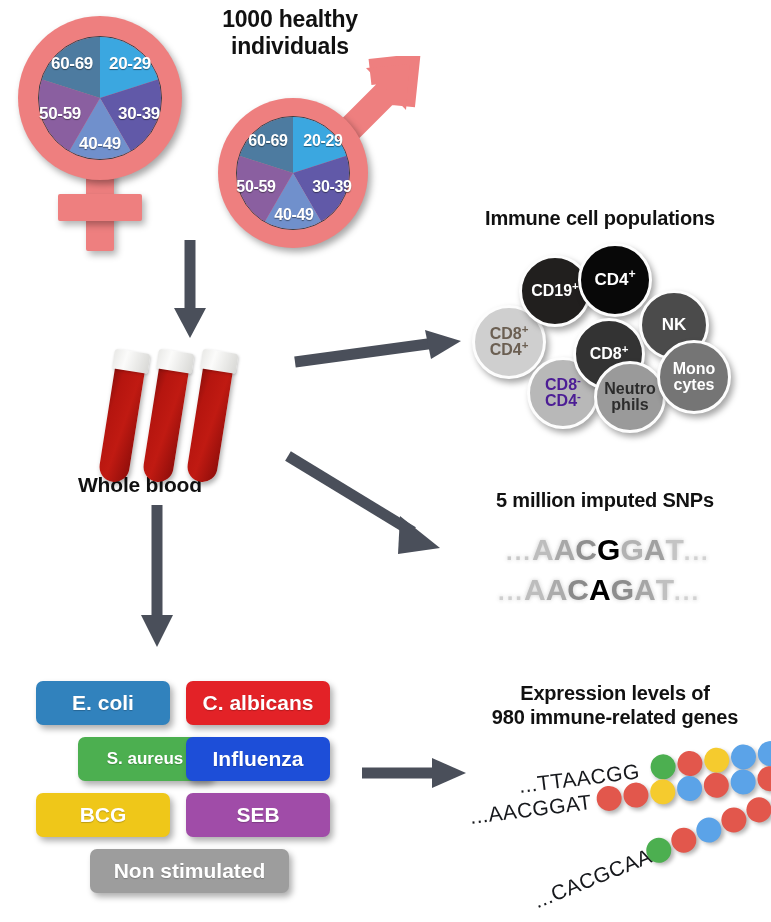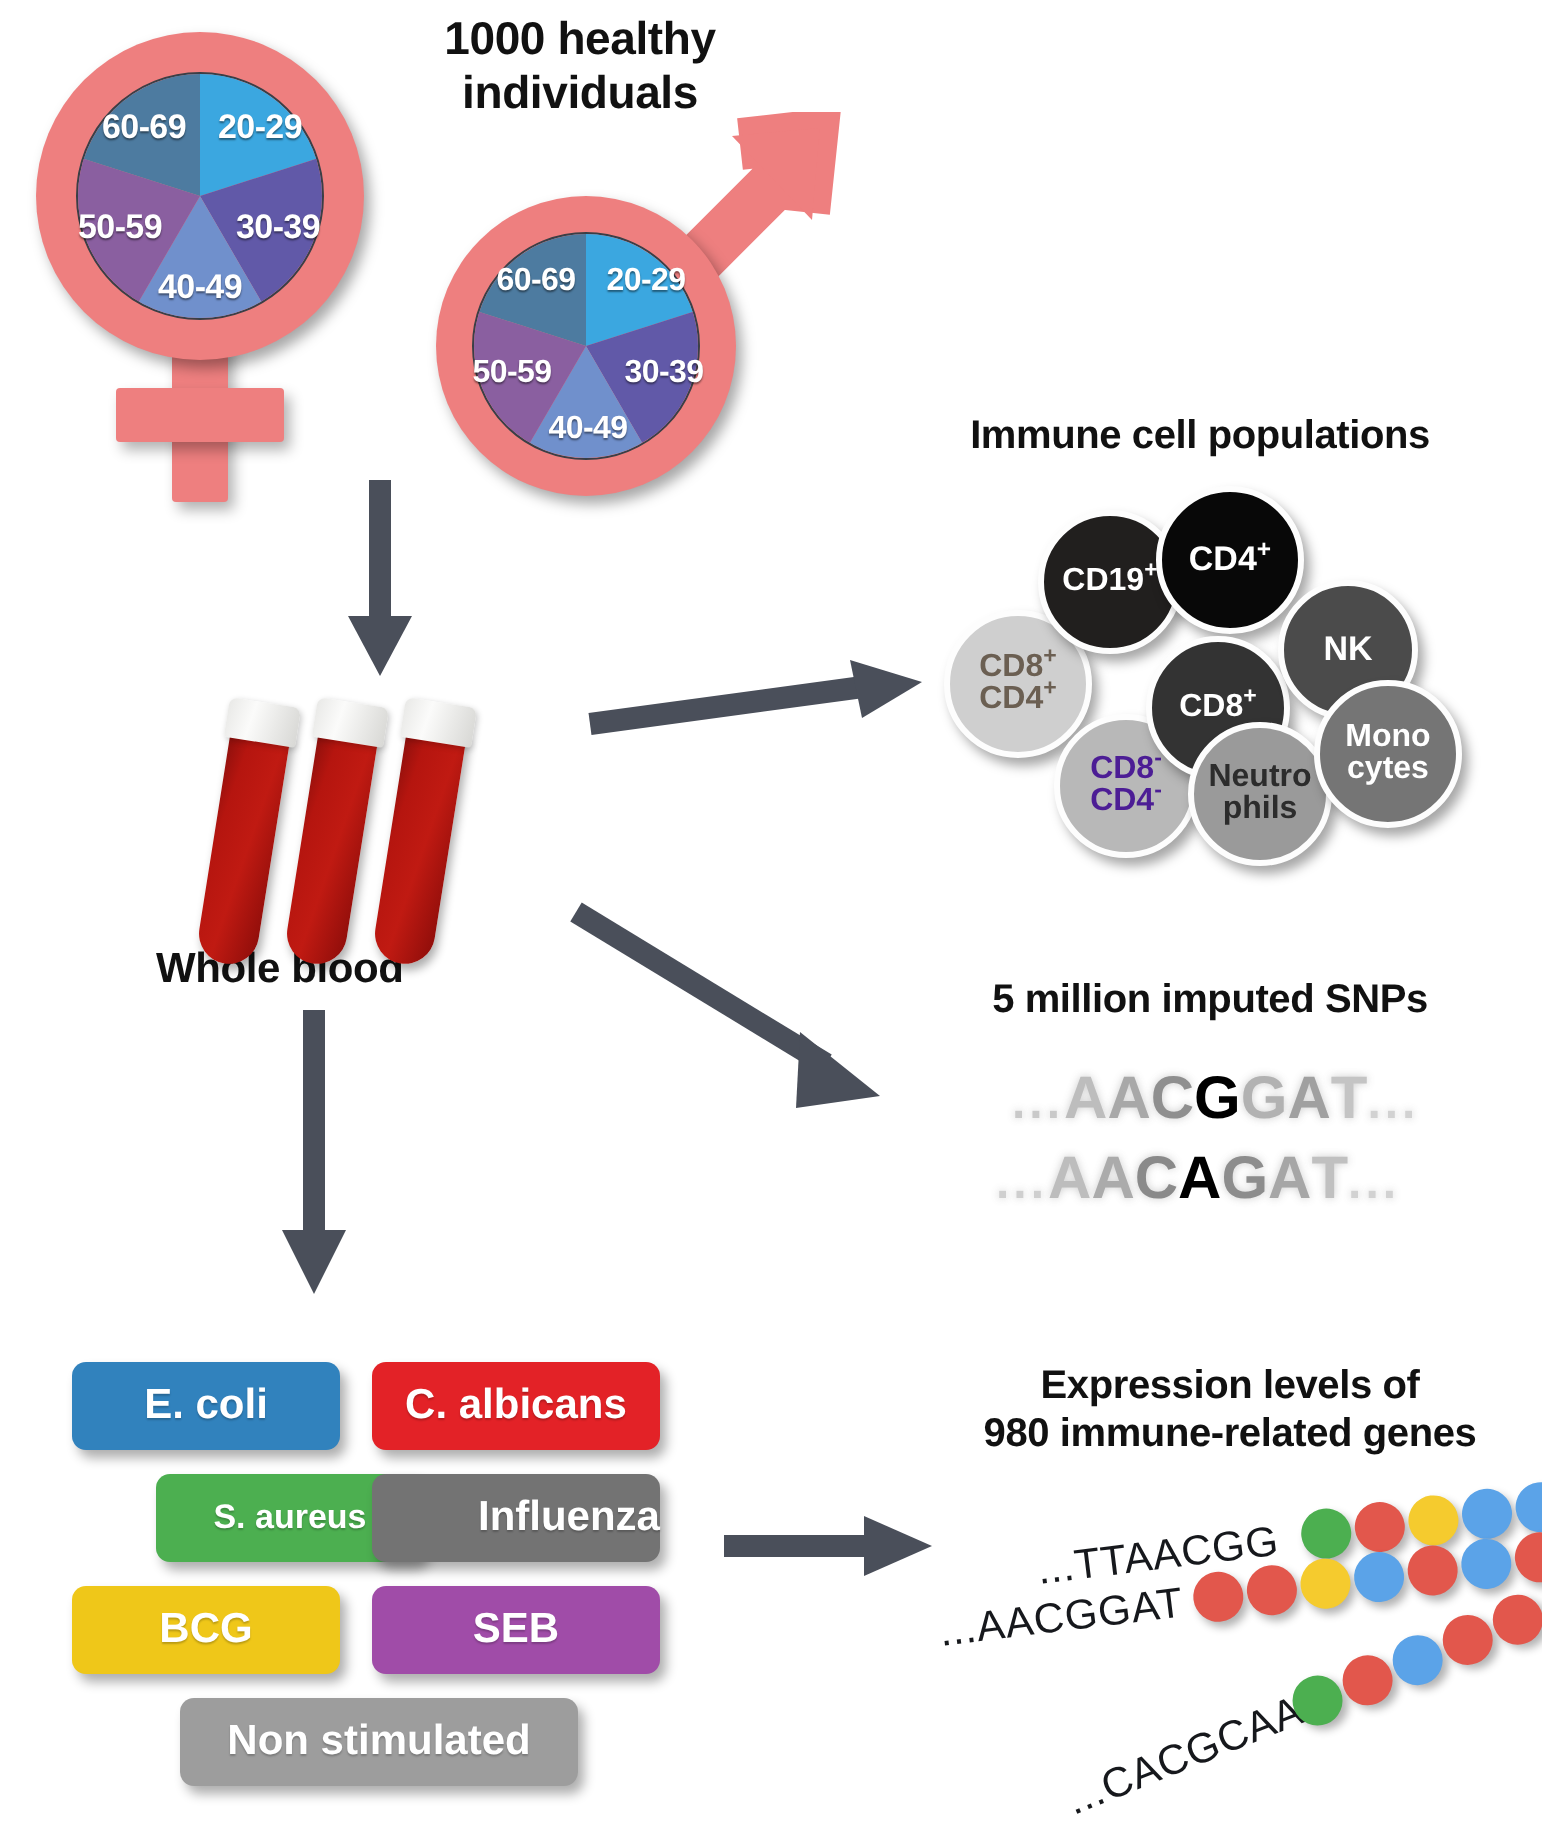--- a/index.html
+++ b/index.html
@@ -220,21 +220,21 @@
 <div id="stim-host">
     <div class="stim" style="left: 36px; top: 681px; width: 134px; height: 44px; background: rgb(49, 130, 189); font-size: 21px;">
       <span>E. coli</span>
     </div>
     <div class="stim" style="left: 186px; top: 681px; width: 144px; height: 44px; background: rgb(227, 34, 39); font-size: 21px;">
       <span>C. albicans</span>
     </div>
     <div class="stim" style="left: 36px; top: 737px; width: 134px; height: 44px; background: rgb(76, 175, 80); font-size: 17px; margin-left: 42px;">
       <span>S. aureus</span>
     </div>
-    <div class="stim" style="left: 186px; top: 737px; width: 144px; height: 44px; background: #737373; font-size: 21px; justify-content: flex-end;">
+    <div class="stim" style="left: 186px; top: 737px; width: 144px; height: 44px; background: #1d4ed8; font-size: 21px;">
       <span>Influenza</span>
     </div>
     <div class="stim" style="left: 36px; top: 793px; width: 134px; height: 44px; background: rgb(239, 199, 25); font-size: 21px;">
       <span>BCG</span>
     </div>
     <div class="stim" style="left: 186px; top: 793px; width: 144px; height: 44px; background: rgb(160, 76, 168); font-size: 21px;">
       <span>SEB</span>
     </div>
     <div class="stim" style="left: 90px; top: 849px; width: 199px; height: 44px; background: rgb(157, 157, 157); font-size: 21px;">
       <span>Non stimulated</span>

